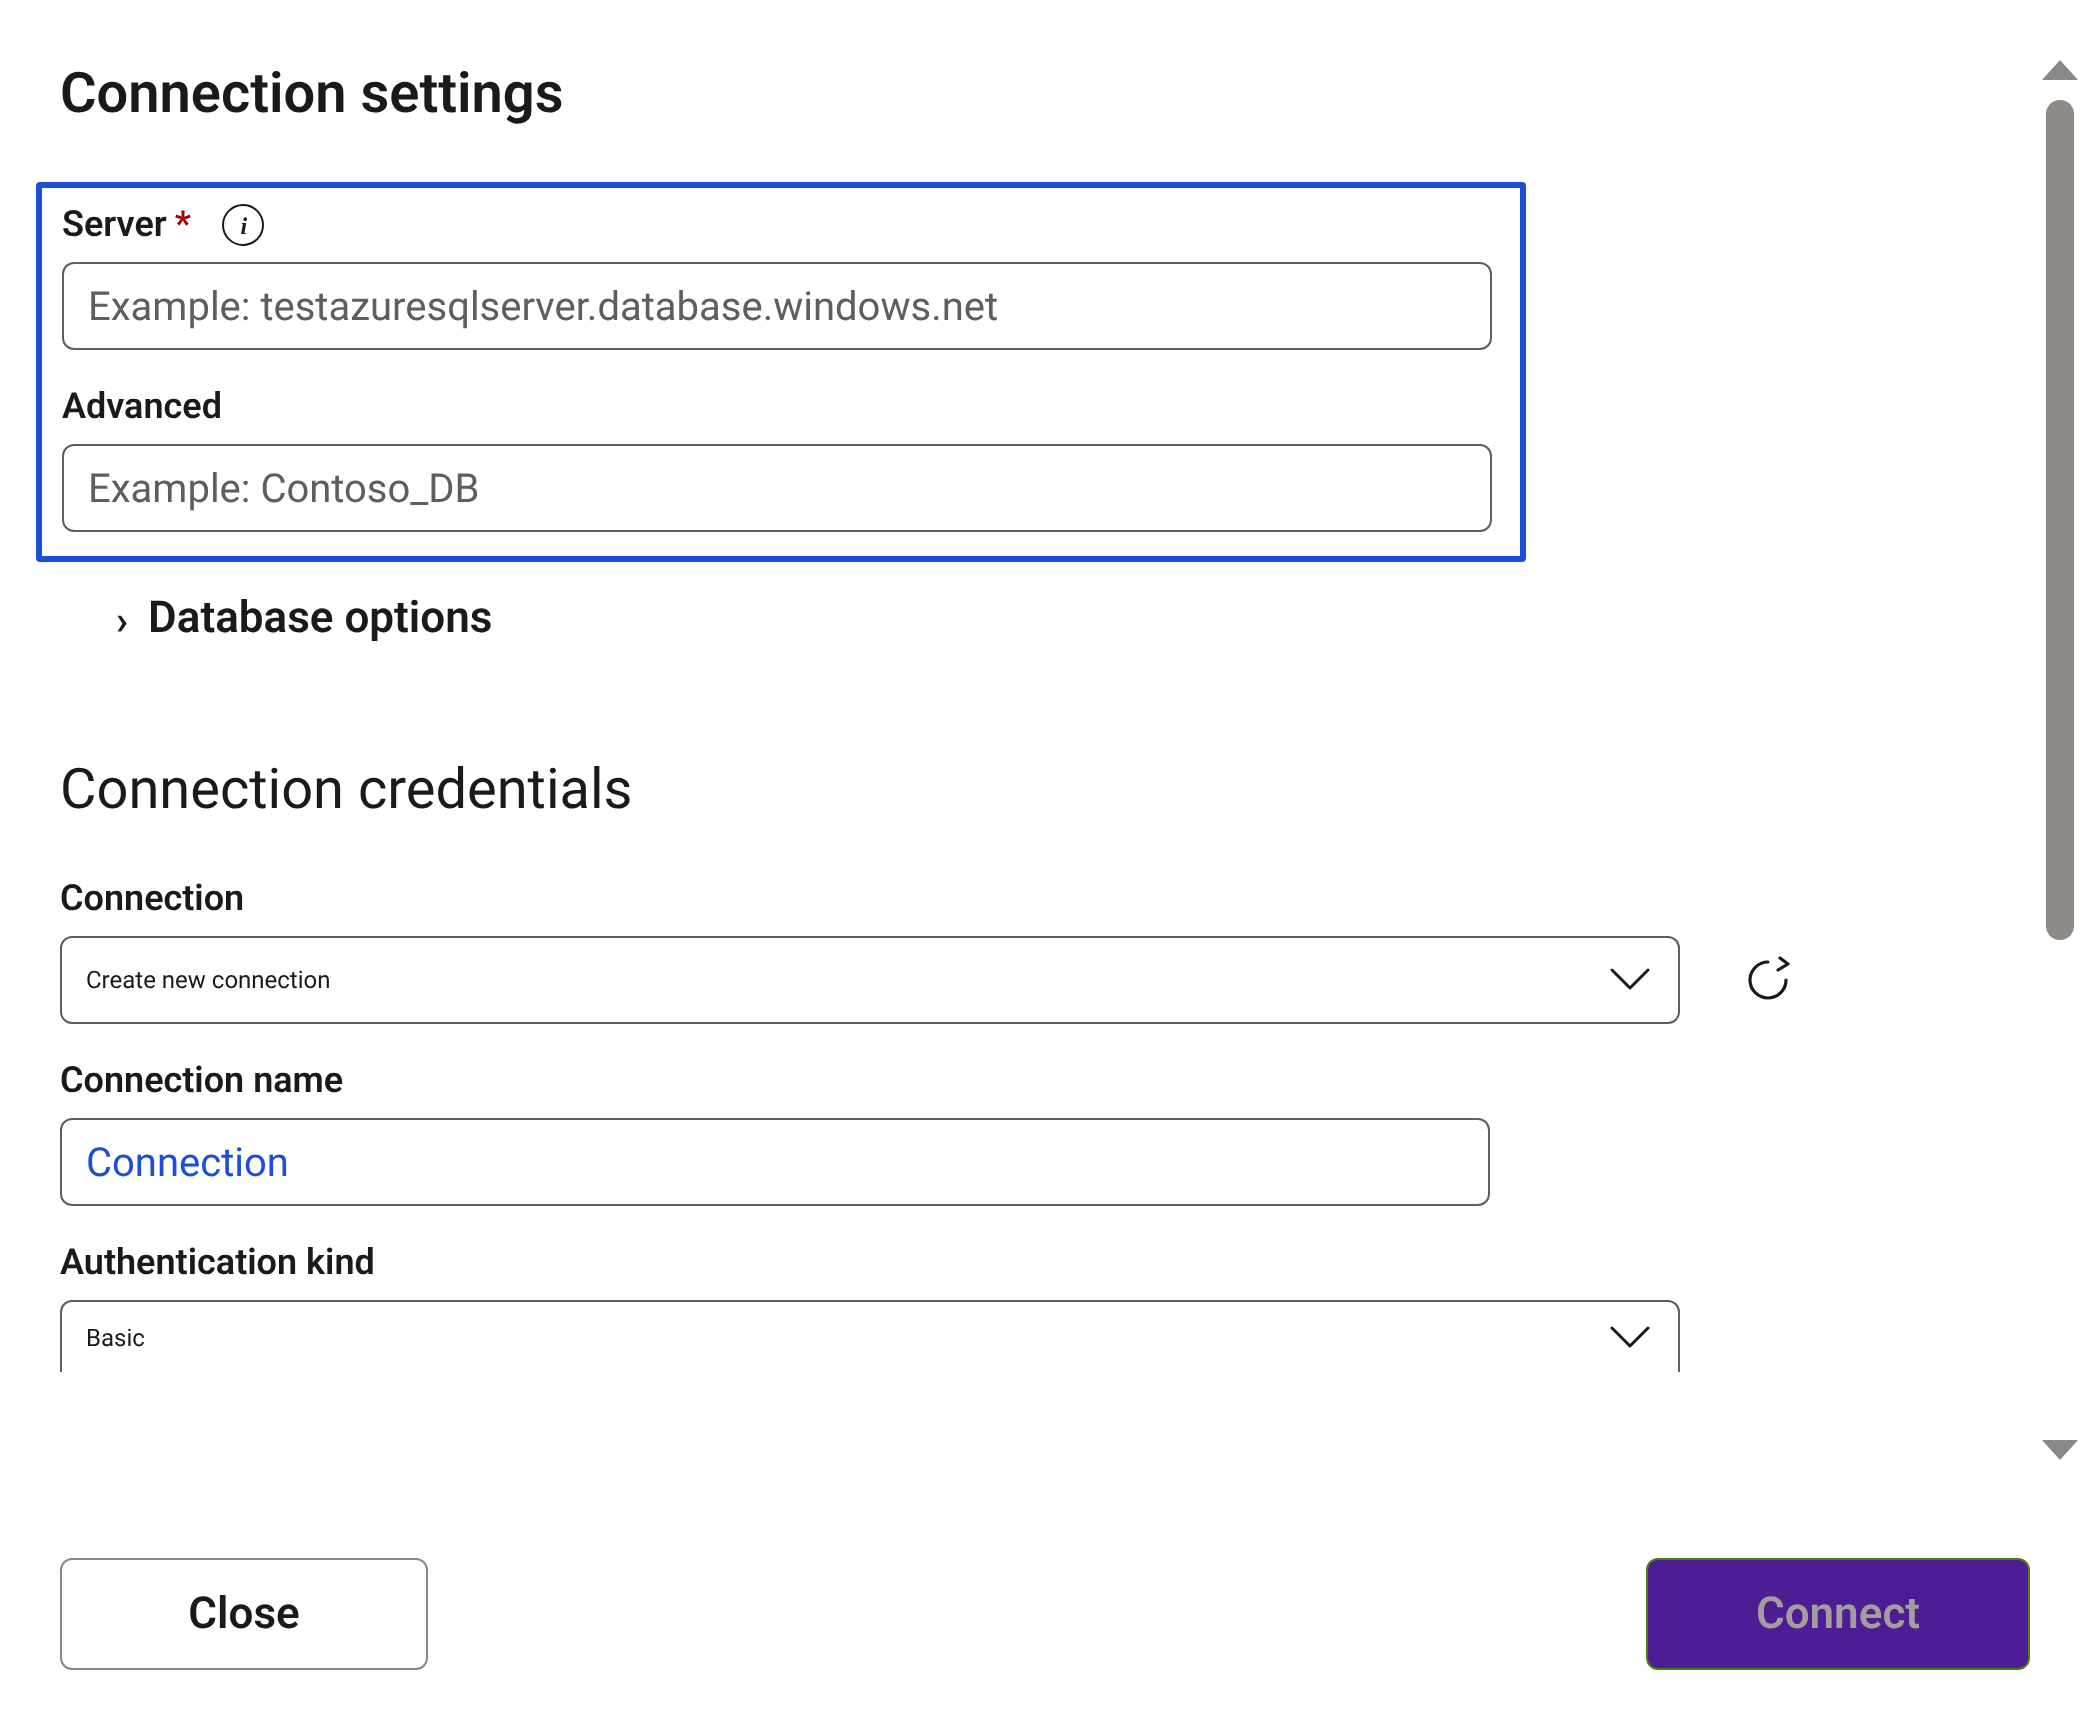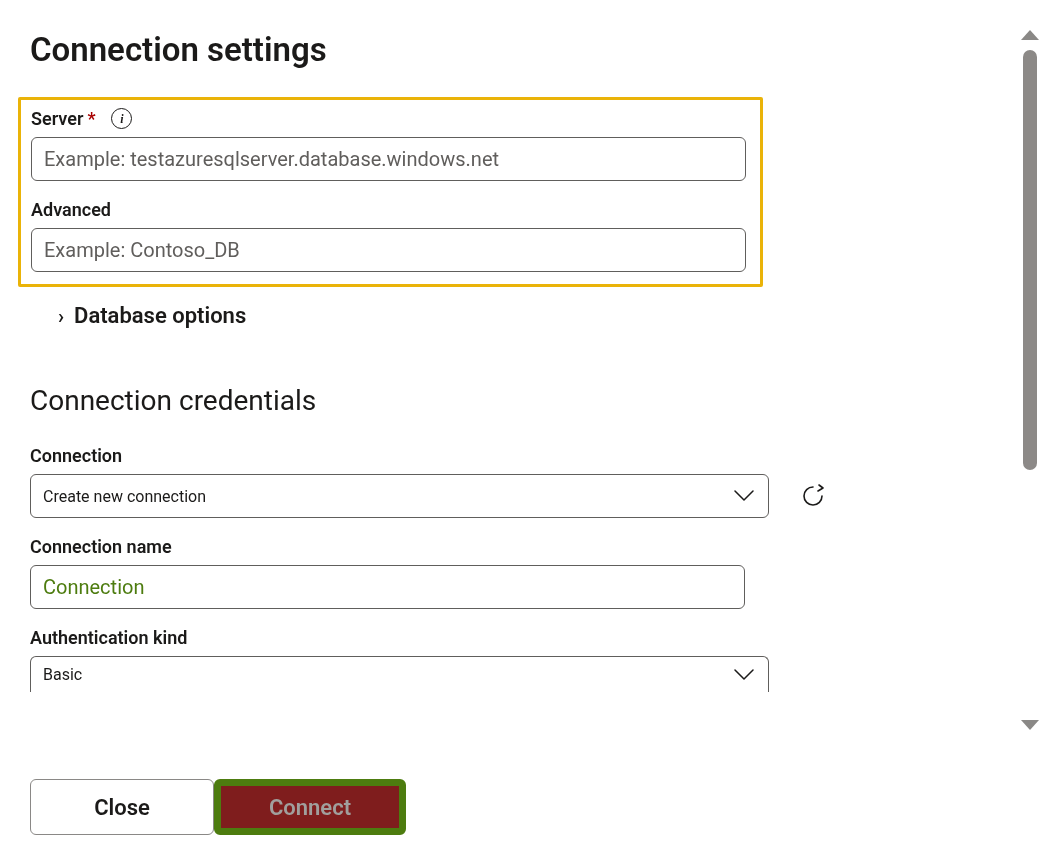--- a/index.html
+++ b/index.html
@@ -14,26 +14,26 @@
     position: relative;
   }
   .panel {
     position: absolute;
     left: 30px;
     top: 30px;
     width: 960px;
     height: 700px;
   }
   h1.section-title {
-    font-size: 33px;
+    font-size: 28px;
     font-weight: 600;
     margin: 0 0 28px 0;
   }
   .highlight-box {
-    border: 3px solid #eab308;
+    border: 3px solid #1d4ed8;
     border-radius: 2px;
     margin-left: -12px;
     padding: 8px 10px 8px 10px;
     width: 745px;
     box-sizing: border-box;
   }
   .field-group {
     margin-bottom: 18px;
   }
   .field-label-row {
@@ -62,21 +62,21 @@
     line-height: 1;
   }
   input[type="text"] {
     width: 715px;
     height: 44px;
     border: 1px solid #605e5c;
     border-radius: 6px;
     font-size: 20px;
     padding: 0 12px;
     box-sizing: border-box;
-    color: #4d7c0f;
+    color: #1d4ed8;
     background: #fff;
     font-family: inherit;
   }
   input[type="text"]::placeholder {
     color: #605e5c;
   }
   .advanced-row {
     margin-top: 16px;
     margin-left: 28px;
     display: flex;
@@ -89,25 +89,25 @@
     font-size: 20px;
     margin-right: 10px;
     display: inline-block;
   }
   h1.cred-title {
     font-size: 28px;
     font-weight: 400;
     margin: 56px 0 28px 0;
   }
   .select-box {
-    width: 739px;
+    width: 810px;
     height: 44px;
     border: 1px solid #605e5c;
     border-radius: 6px;
-    font-size: 16px;
+    font-size: 12px;
     padding: 0 44px 0 12px;
     box-sizing: border-box;
     color: #1b1a19;
     background: #fff;
     position: relative;
     display: flex;
     align-items: center;
     cursor: pointer;
   }
   .select-caret {
@@ -131,21 +131,21 @@
     justify-content:center;
     cursor:pointer;
   }
   
   .footer {
     position:absolute;
     left:30px;
     bottom:22px;
     width: 985px;
     display:flex;
-    justify-content:flex-start;
+    justify-content:space-between;
     align-items:center;
   }
   .btn {
     height: 56px;
     min-width: 184px;
     border-radius: 6px;
     font-size: 22px;
     font-weight: 600;
     display:flex;
     align-items:center;
@@ -153,22 +153,22 @@
     cursor:pointer;
     box-sizing:border-box;
     font-family:inherit;
   }
   .btn-secondary {
     background:#fff;
     border:1px solid #8a8886;
     color:#1b1a19;
   }
   .btn-primary-disabled {
-    background:#7f1d1d;
-    border:7px solid #4d7c0f;
+    background:#4c1d95;
+    border:1px solid #4d7c0f;
     color:#a19f9d;
     cursor:default;
     min-width:192px;
   }
   
   .scrollbar {
     position:absolute;
     right: 4px;
     top: 30px;
     width: 28px;

